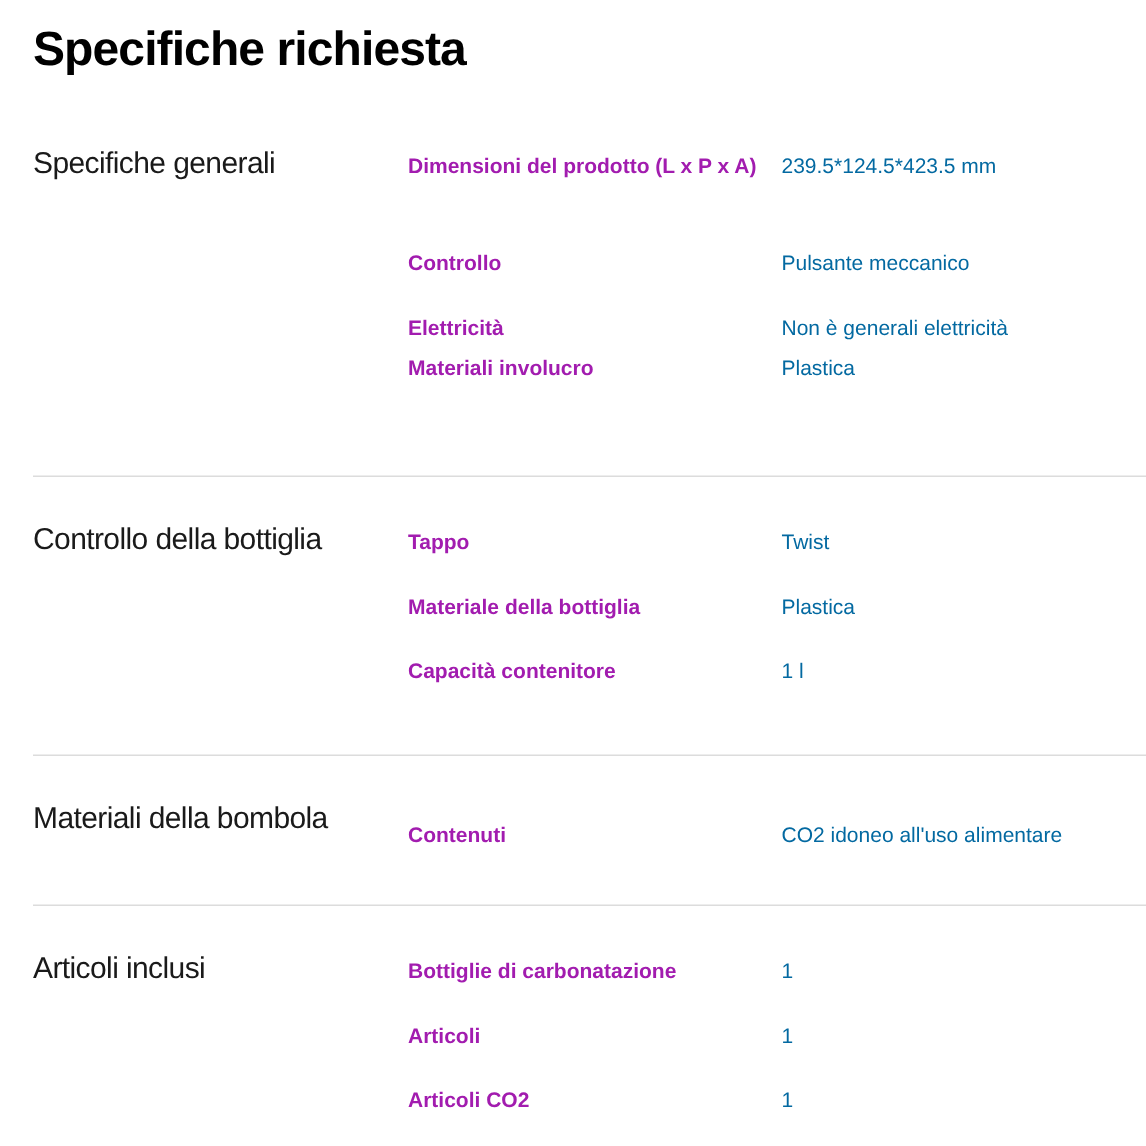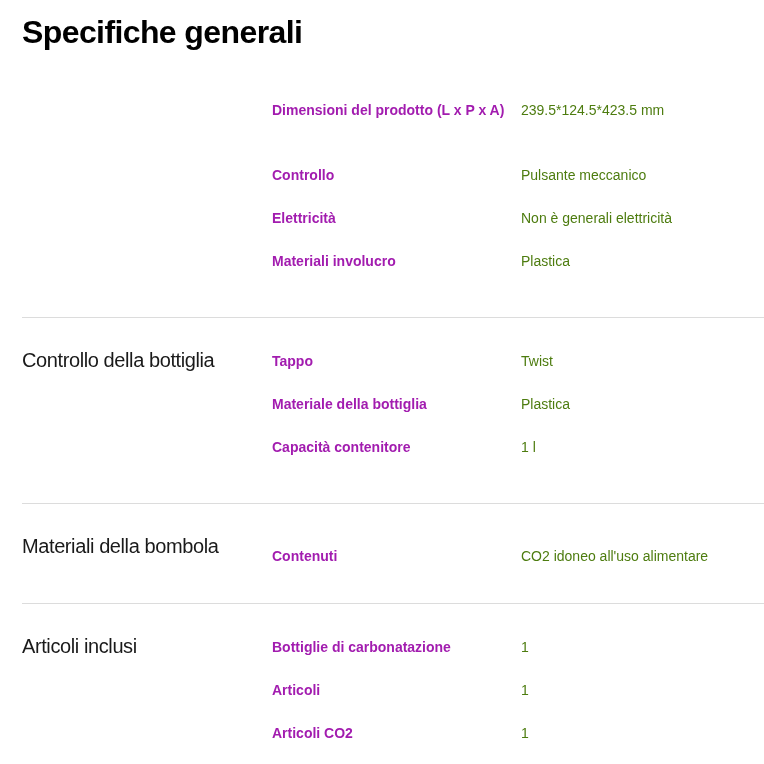--- a/index.html
+++ b/index.html
@@ -64,46 +64,47 @@
       font-weight: 700;
       color: #a21caf;
       line-height: 22px;
     }
     .spec-value {
       position: absolute;
       left: 249px;
       top: 0;
       font-size: 14px;
       font-weight: 400;
-      color: #4d7c0f;
+      color: #0369a1;
       line-height: 22px;
       white-space: nowrap;
     }
   </style>
 </head>
 <body>
 
 <div class="page">
 
-  <h1 class="page-title">Specifiche generali</h1>
+  <h1 class="page-title">Specifiche richiesta</h1>
 
   <div class="section" style="top:97px; height:200px;">
+    <div class="section-title">Specifiche generali</div>
     <div class="spec-row" style="top:2px; height:44px;">
       <div class="spec-label">Dimensioni del prodotto (L x P x A)</div>
       <div class="spec-value">239.5*124.5*423.5  mm</div>
     </div>
     <div class="spec-row" style="top:67px;">
       <div class="spec-label">Controllo</div>
       <div class="spec-value">Pulsante meccanico</div>
     </div>
     <div class="spec-row" style="top:110px;">
       <div class="spec-label">Elettricità</div>
       <div class="spec-value">Non è generali elettricità</div>
     </div>
-    <div class="spec-row" style="top:153px;text-decoration:underline;">
+    <div class="spec-row" style="top:137px;text-decoration:underline;">
       <div class="spec-label">Materiali involucro</div>
       <div class="spec-value">Plastica</div>
     </div>
   </div>
 
   <div class="section-divider" style="top:317px;"></div>
 
   <div class="section" style="top:348px; height:130px;">
     <div class="section-title">Controllo della bottiglia</div>
     <div class="spec-row" style="top:2px;">

